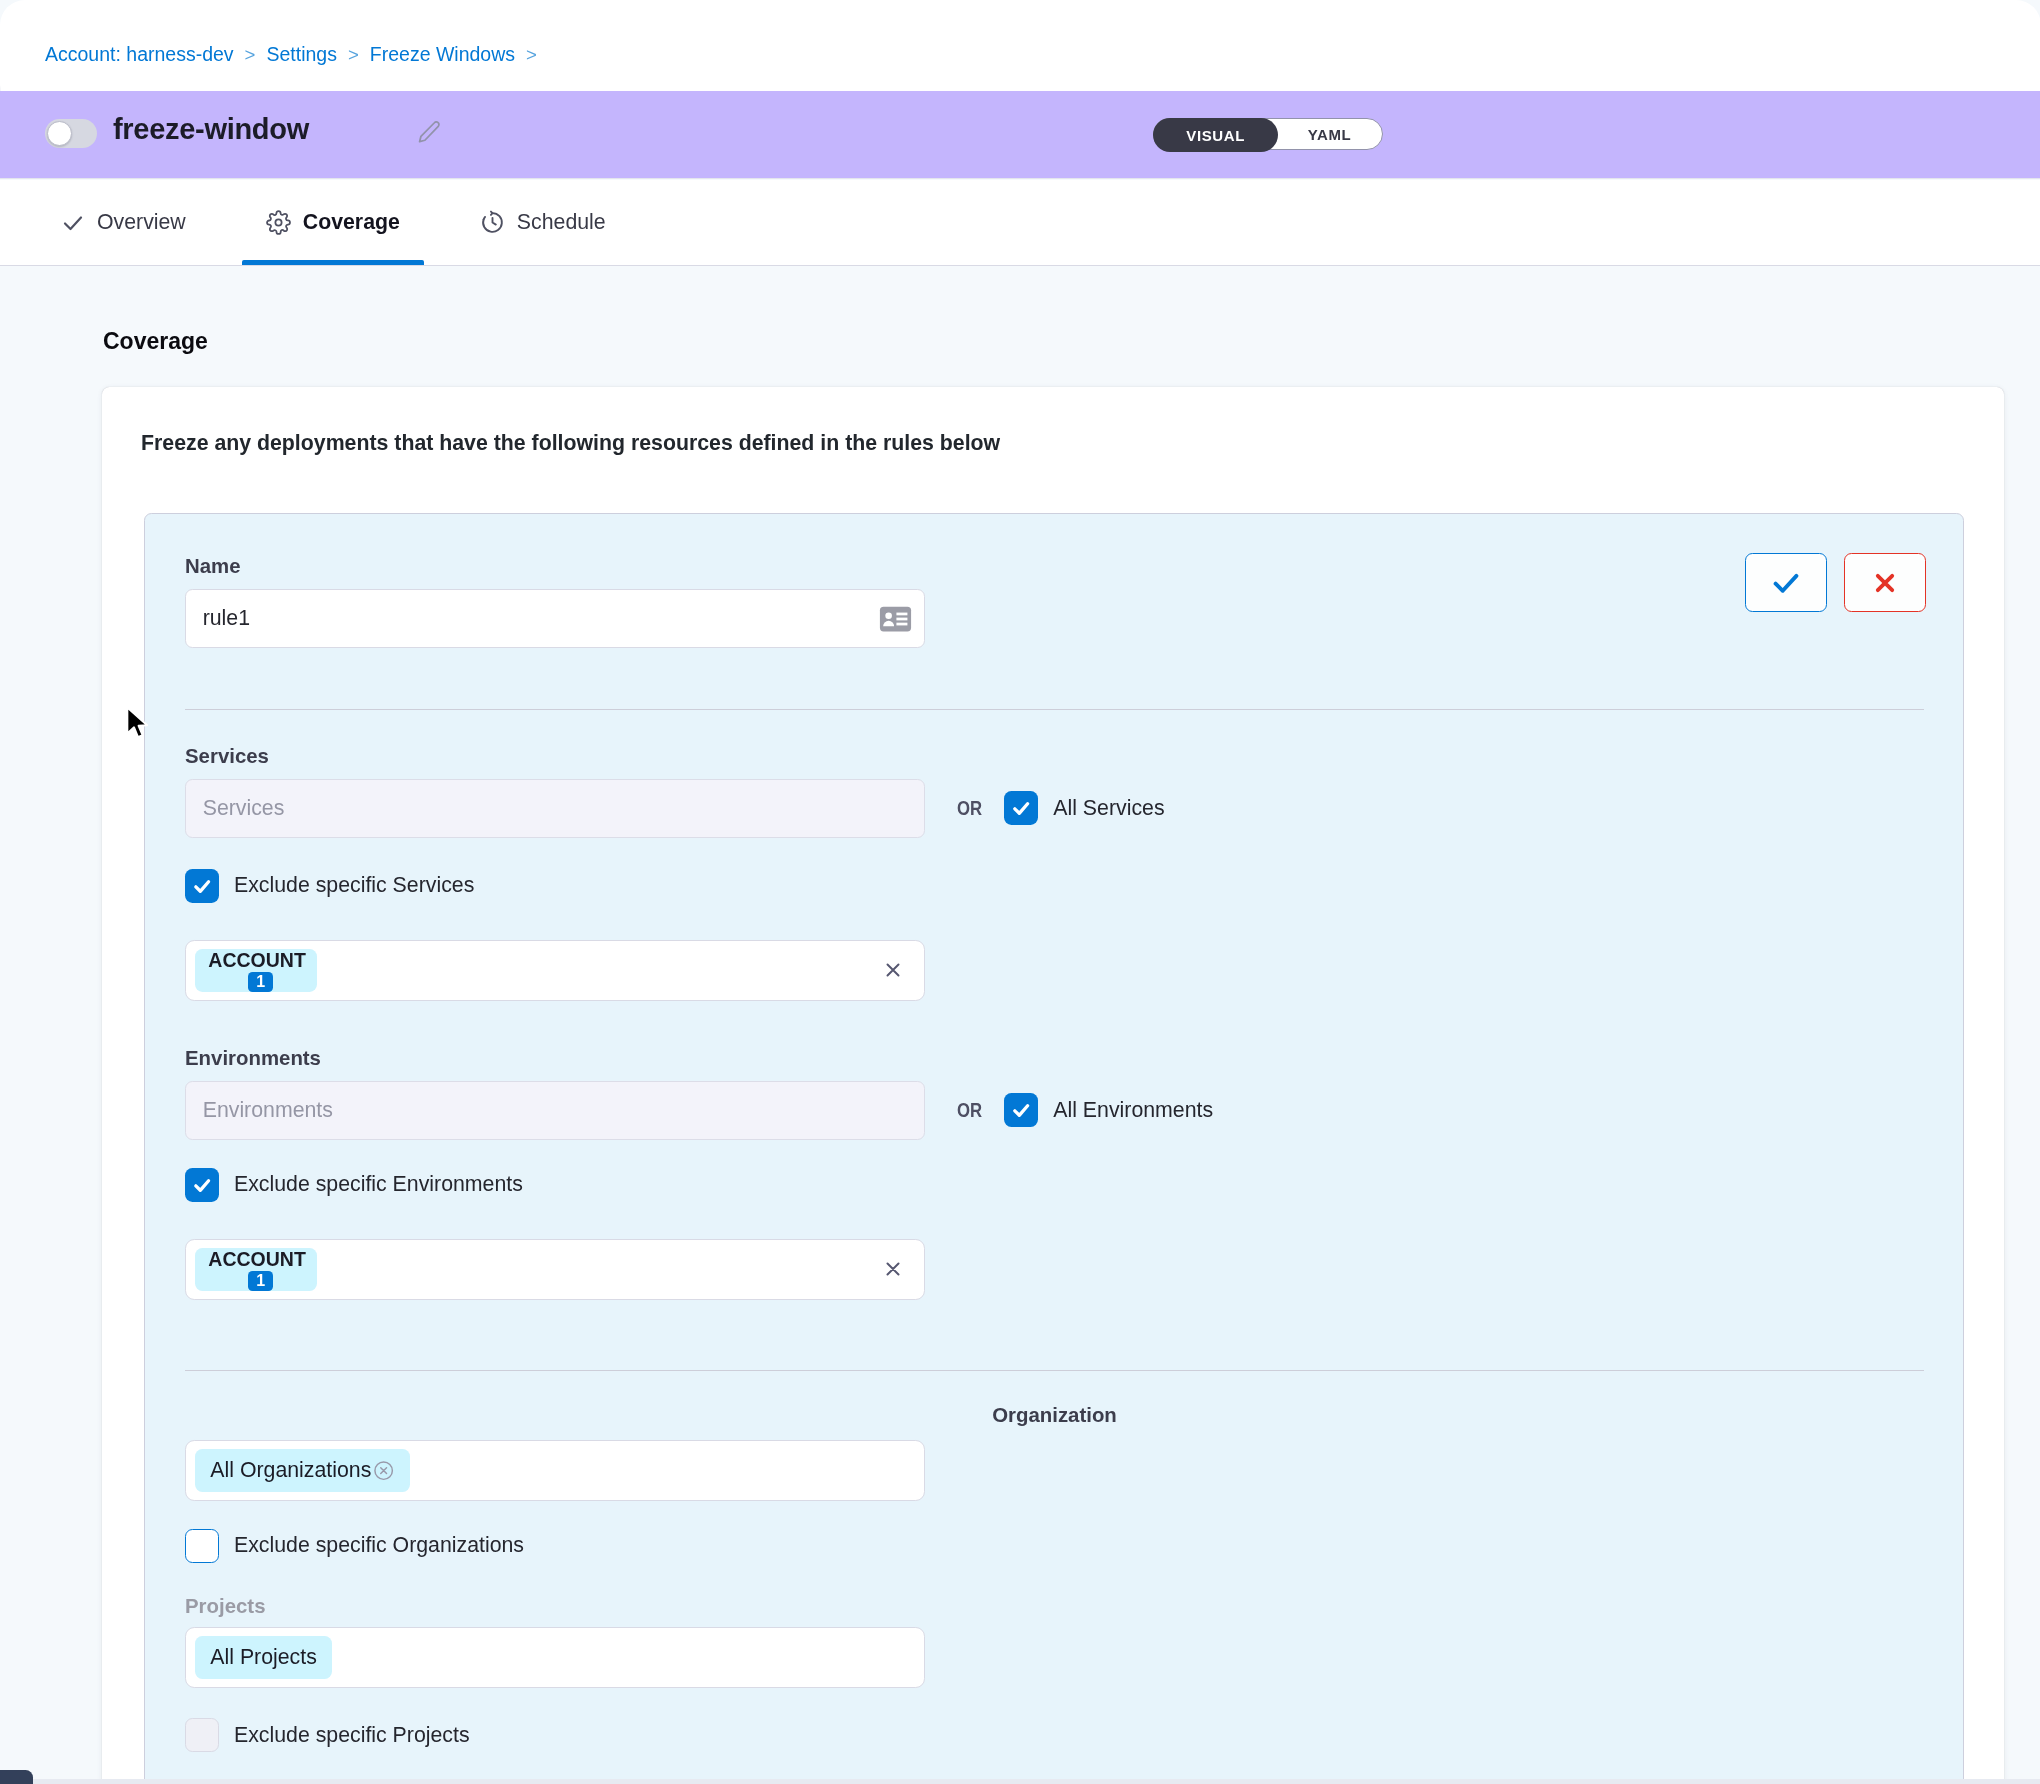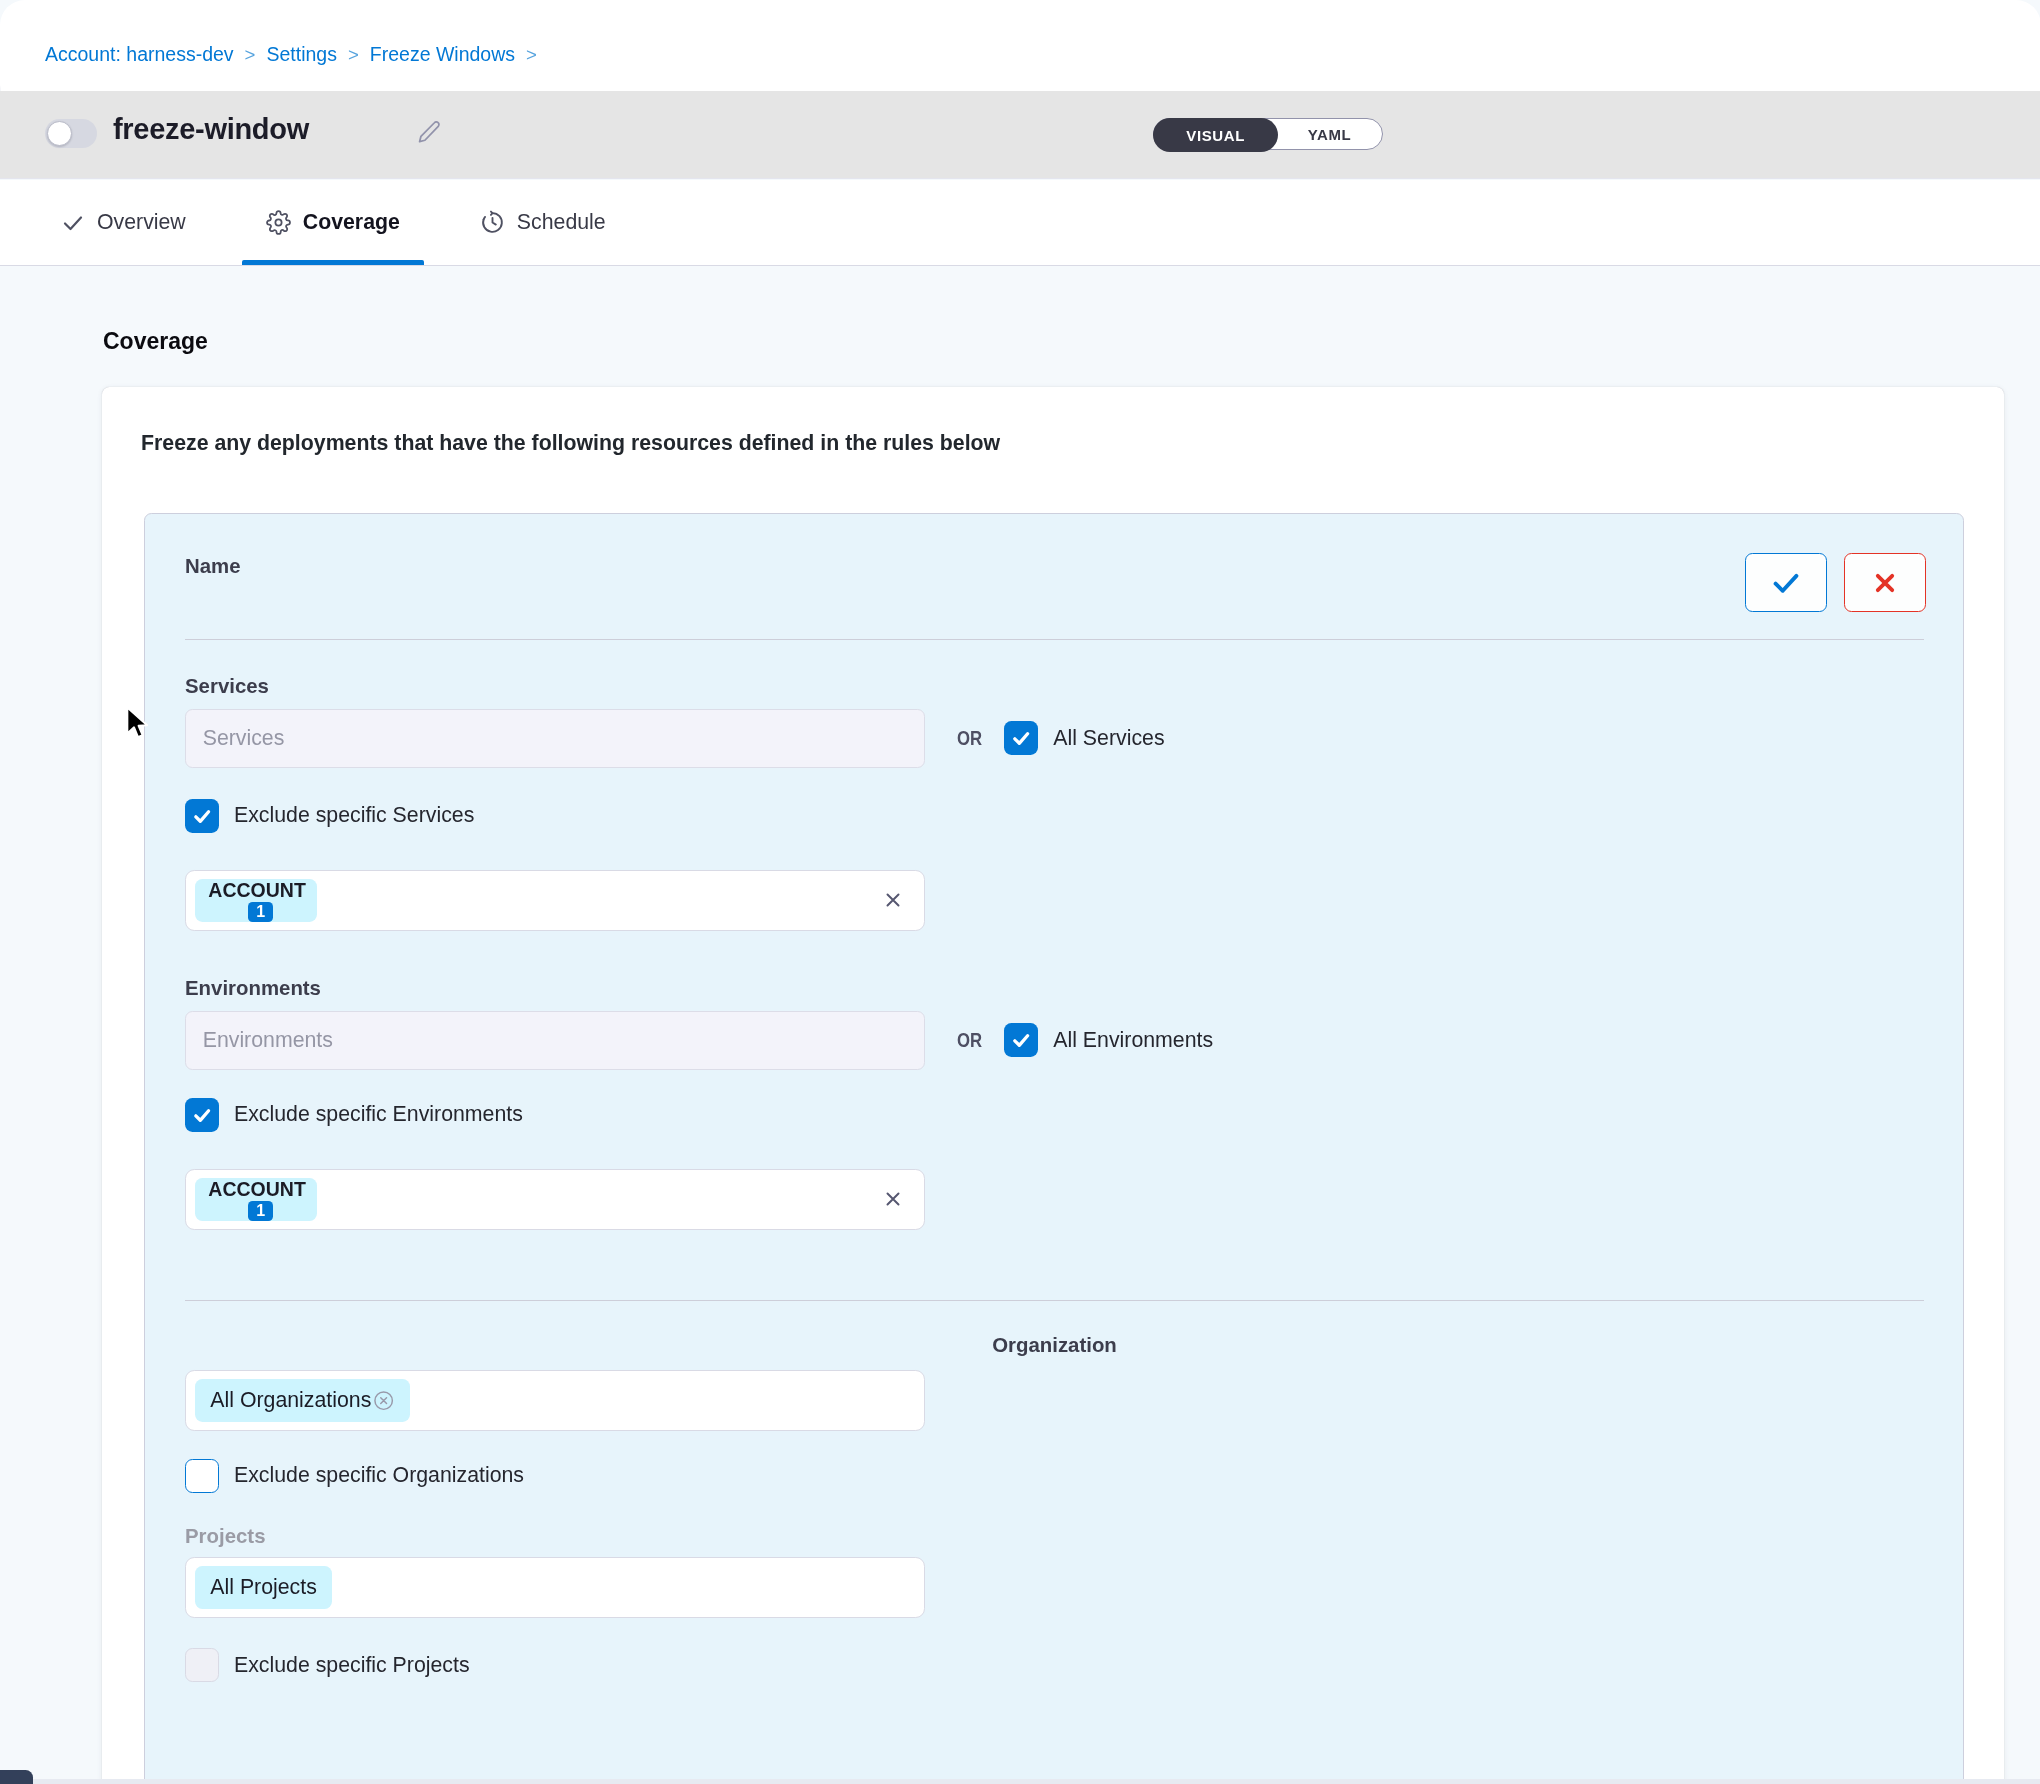--- a/index.html
+++ b/index.html
@@ -15,21 +15,21 @@
     position:absolute; left:0; top:0; width:2041px; height:110px;
     background:#fff; border-bottom:0.9px solid #e4e5ee;
     display:flex; align-items:center; padding-left:45px;border-radius:25px;
   }
   .breadcrumb { font-size:19.5px; font-weight:500; color:#0278d5; display:flex; align-items:center; gap:11px; }
   .breadcrumb a { color:#0278d5; text-decoration:none; cursor:pointer; }
   .crumb-sep { color:#56a3de; font-size:18.6px; font-weight:400; }
 
   .title-row {
     position:absolute; left:0; top:91px; width:2041px; height:88px;
-    background:#e5e5e5; border-bottom:0.9px solid #e4e5ee;
+    background:#c4b5fd; border-bottom:0.9px solid #e4e5ee;
   }
   .toggle {
     position:absolute; left:45px; top:28px; width:52px; height:29px;
     background:#d6d8e1; border-radius:15px;
   }
   .toggle .knob {
     position:absolute; left:1.9px; top:1.9px; width:25px; height:25px;
     background:#fff; border:0.9px solid #b9bbc8; border-radius:50%;
     box-shadow:0 0.9px 1.9px rgba(40,41,61,.2);
   }
@@ -256,20 +256,33 @@
         <div class="icon-btn btn-cancel">
           <span>
             <svg width="24" height="24" viewBox="0 0 20 20" fill="none" stroke="#e43326" stroke-width="3.2" stroke-linecap="round">
                 <path d="M4 4 16 16M16 4 4 16"></path>
               </svg>
           </span>
         </div>
       </div>
 
       <div class="field-label">Name</div>
+      <div class="input-wrap">
+        <input class="text-input" type="text" value="rule1" style="">
+        <span class="input-trailing-icon">
+          <svg width="33" height="27" viewBox="0 0 36 29">
+            <rect x="1" y="1" width="34" height="27" rx="4" fill="#9b9ca6"></rect>
+            <circle cx="10.5" cy="11" r="3.6" fill="#fff"></circle>
+            <path d="M4.5 22.5a6 6 0 0 1 12 0z" fill="#fff"></path>
+            <rect x="19" y="7.5" width="12" height="3" fill="#fff"></rect>
+            <rect x="19" y="13" width="12" height="3" fill="#fff"></rect>
+            <rect x="19" y="18.5" width="12" height="3" fill="#fff"></rect>
+          </svg>
+        </span>
+      </div>
 
       <div class="divider div-1"></div>
 
       <div class="field-label label-services">Services</div>
       <div class="or-row">
         <input class="text-input disabled" type="text" disabled="" placeholder="Services" style="">
         <span class="or-label">OR</span>
         <span class="checkbox checked">
           <svg width="20.4" height="20.4" viewBox="0 0 16 16" fill="none" stroke="#fff" stroke-width="2.6" stroke-linecap="round" stroke-linejoin="round">
               <path d="M3 8.5 6.5 12 13 4.5"></path>

